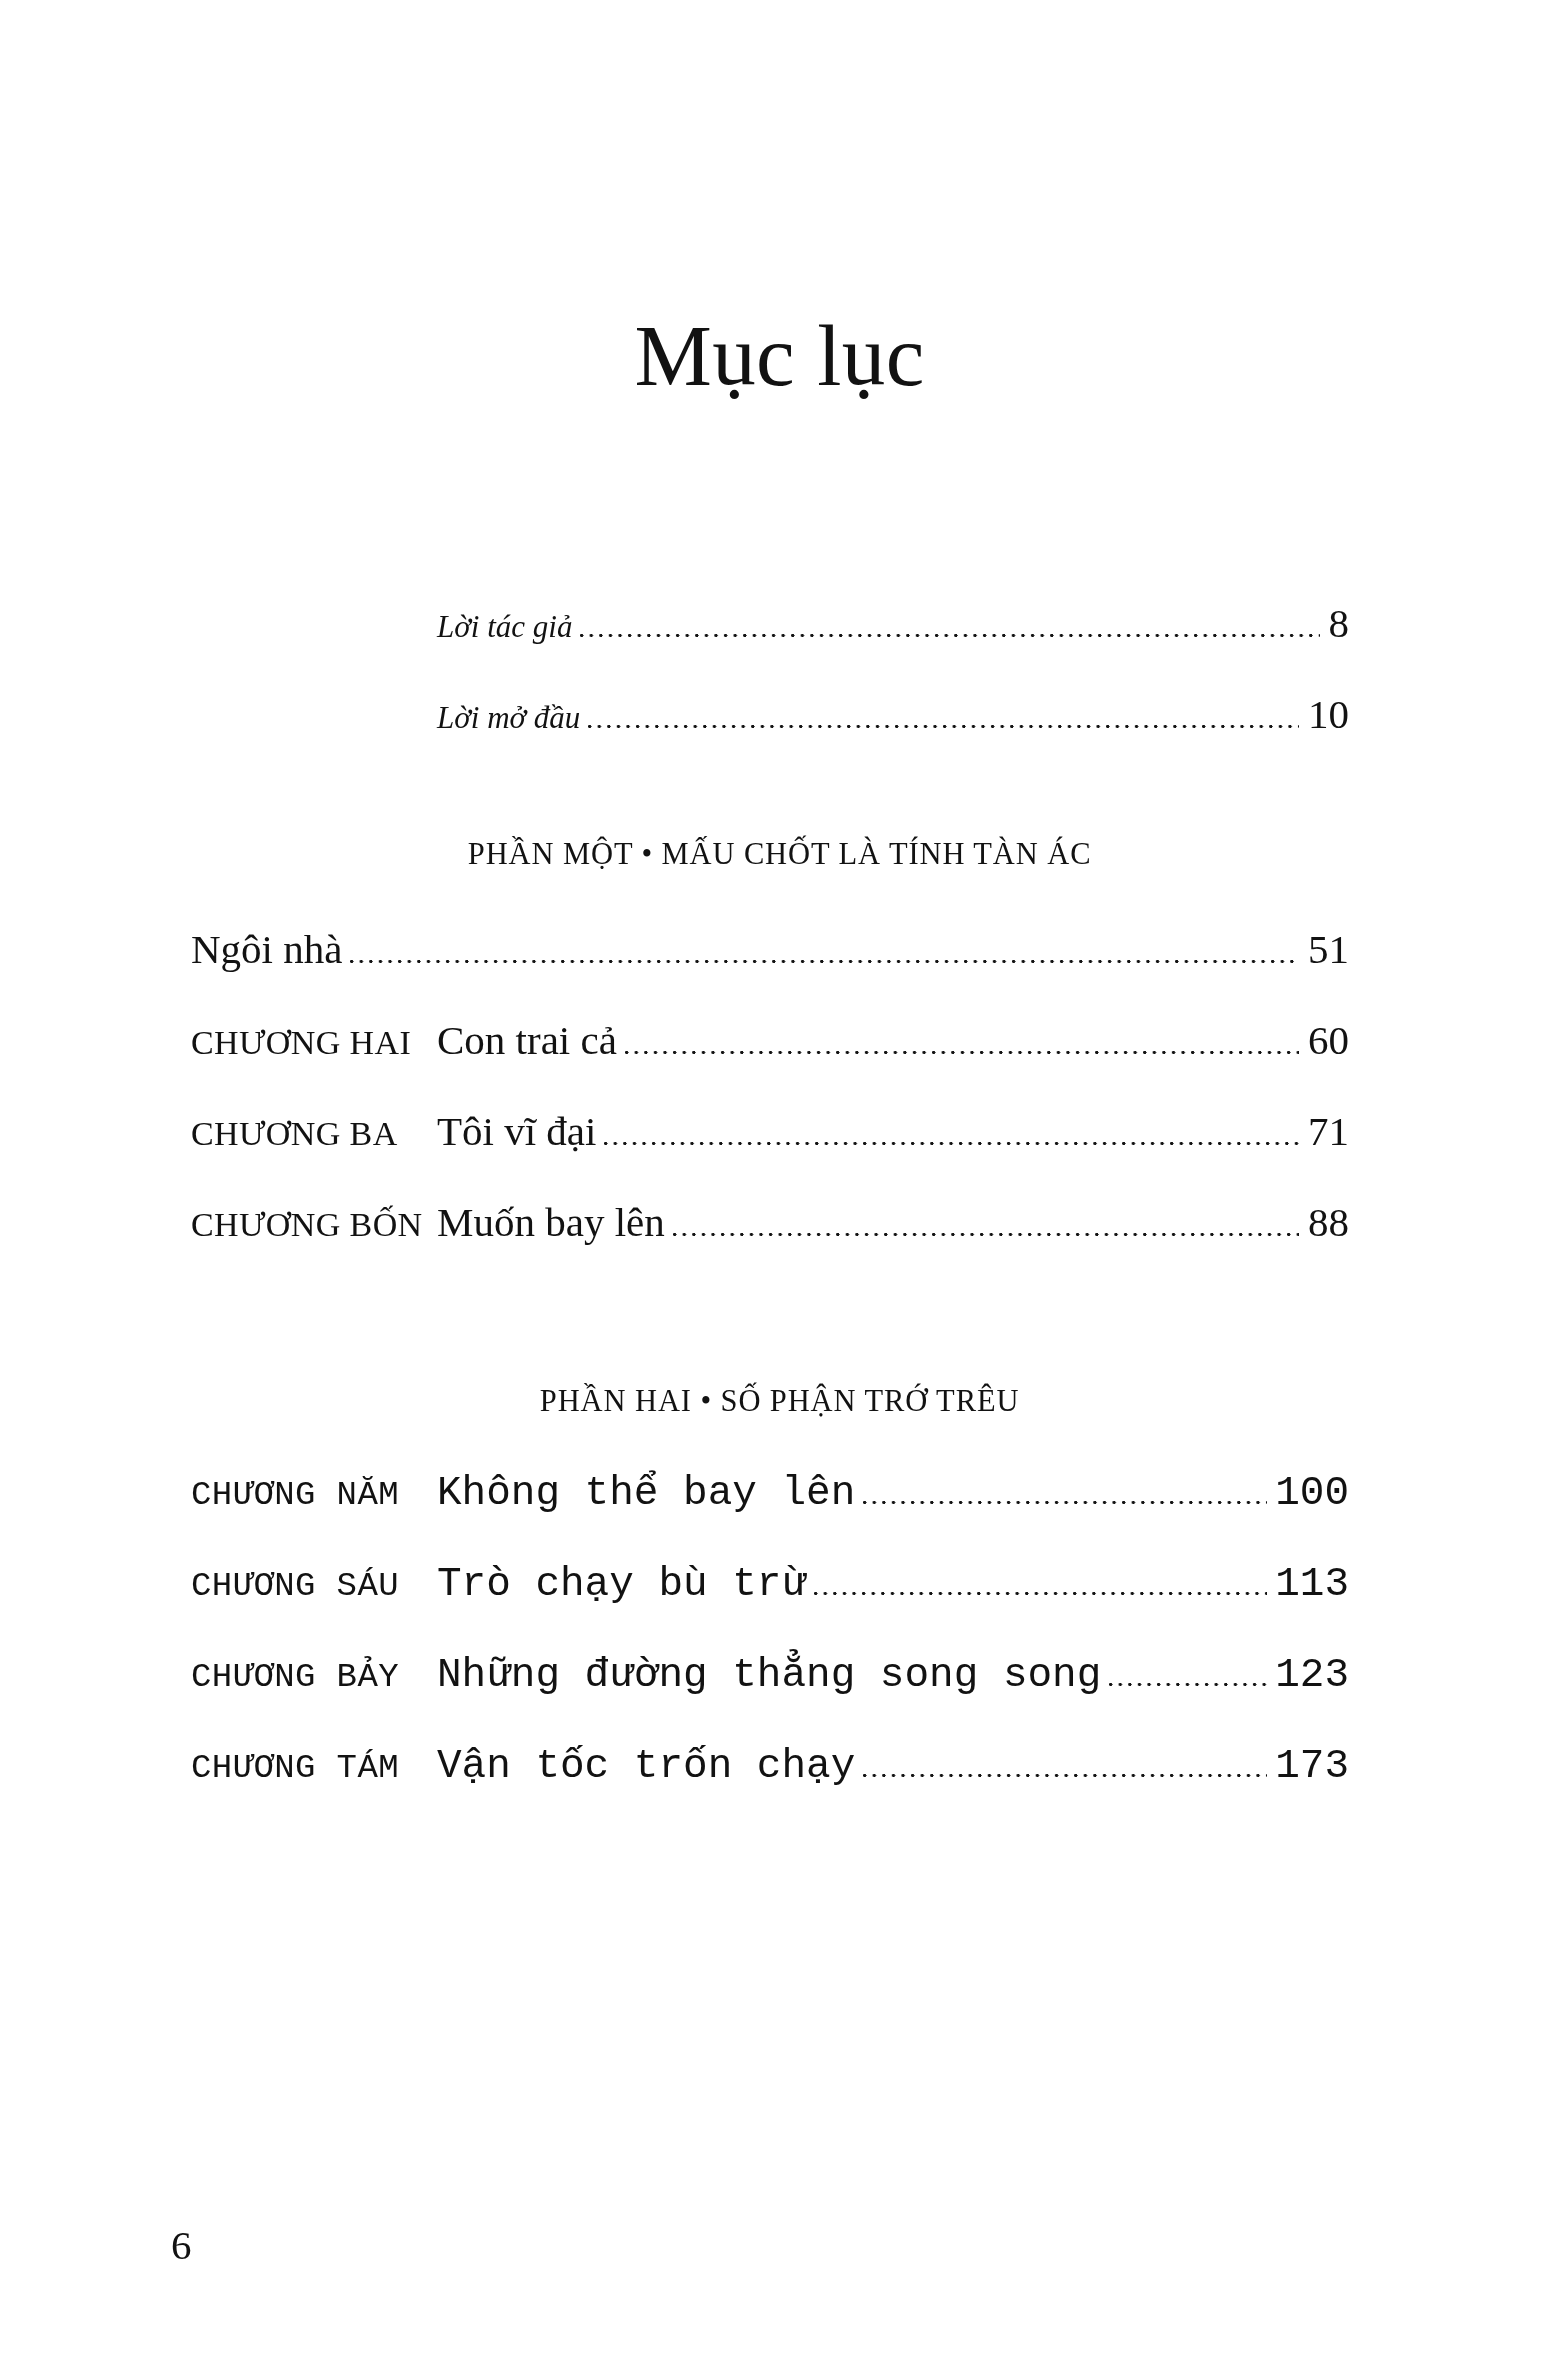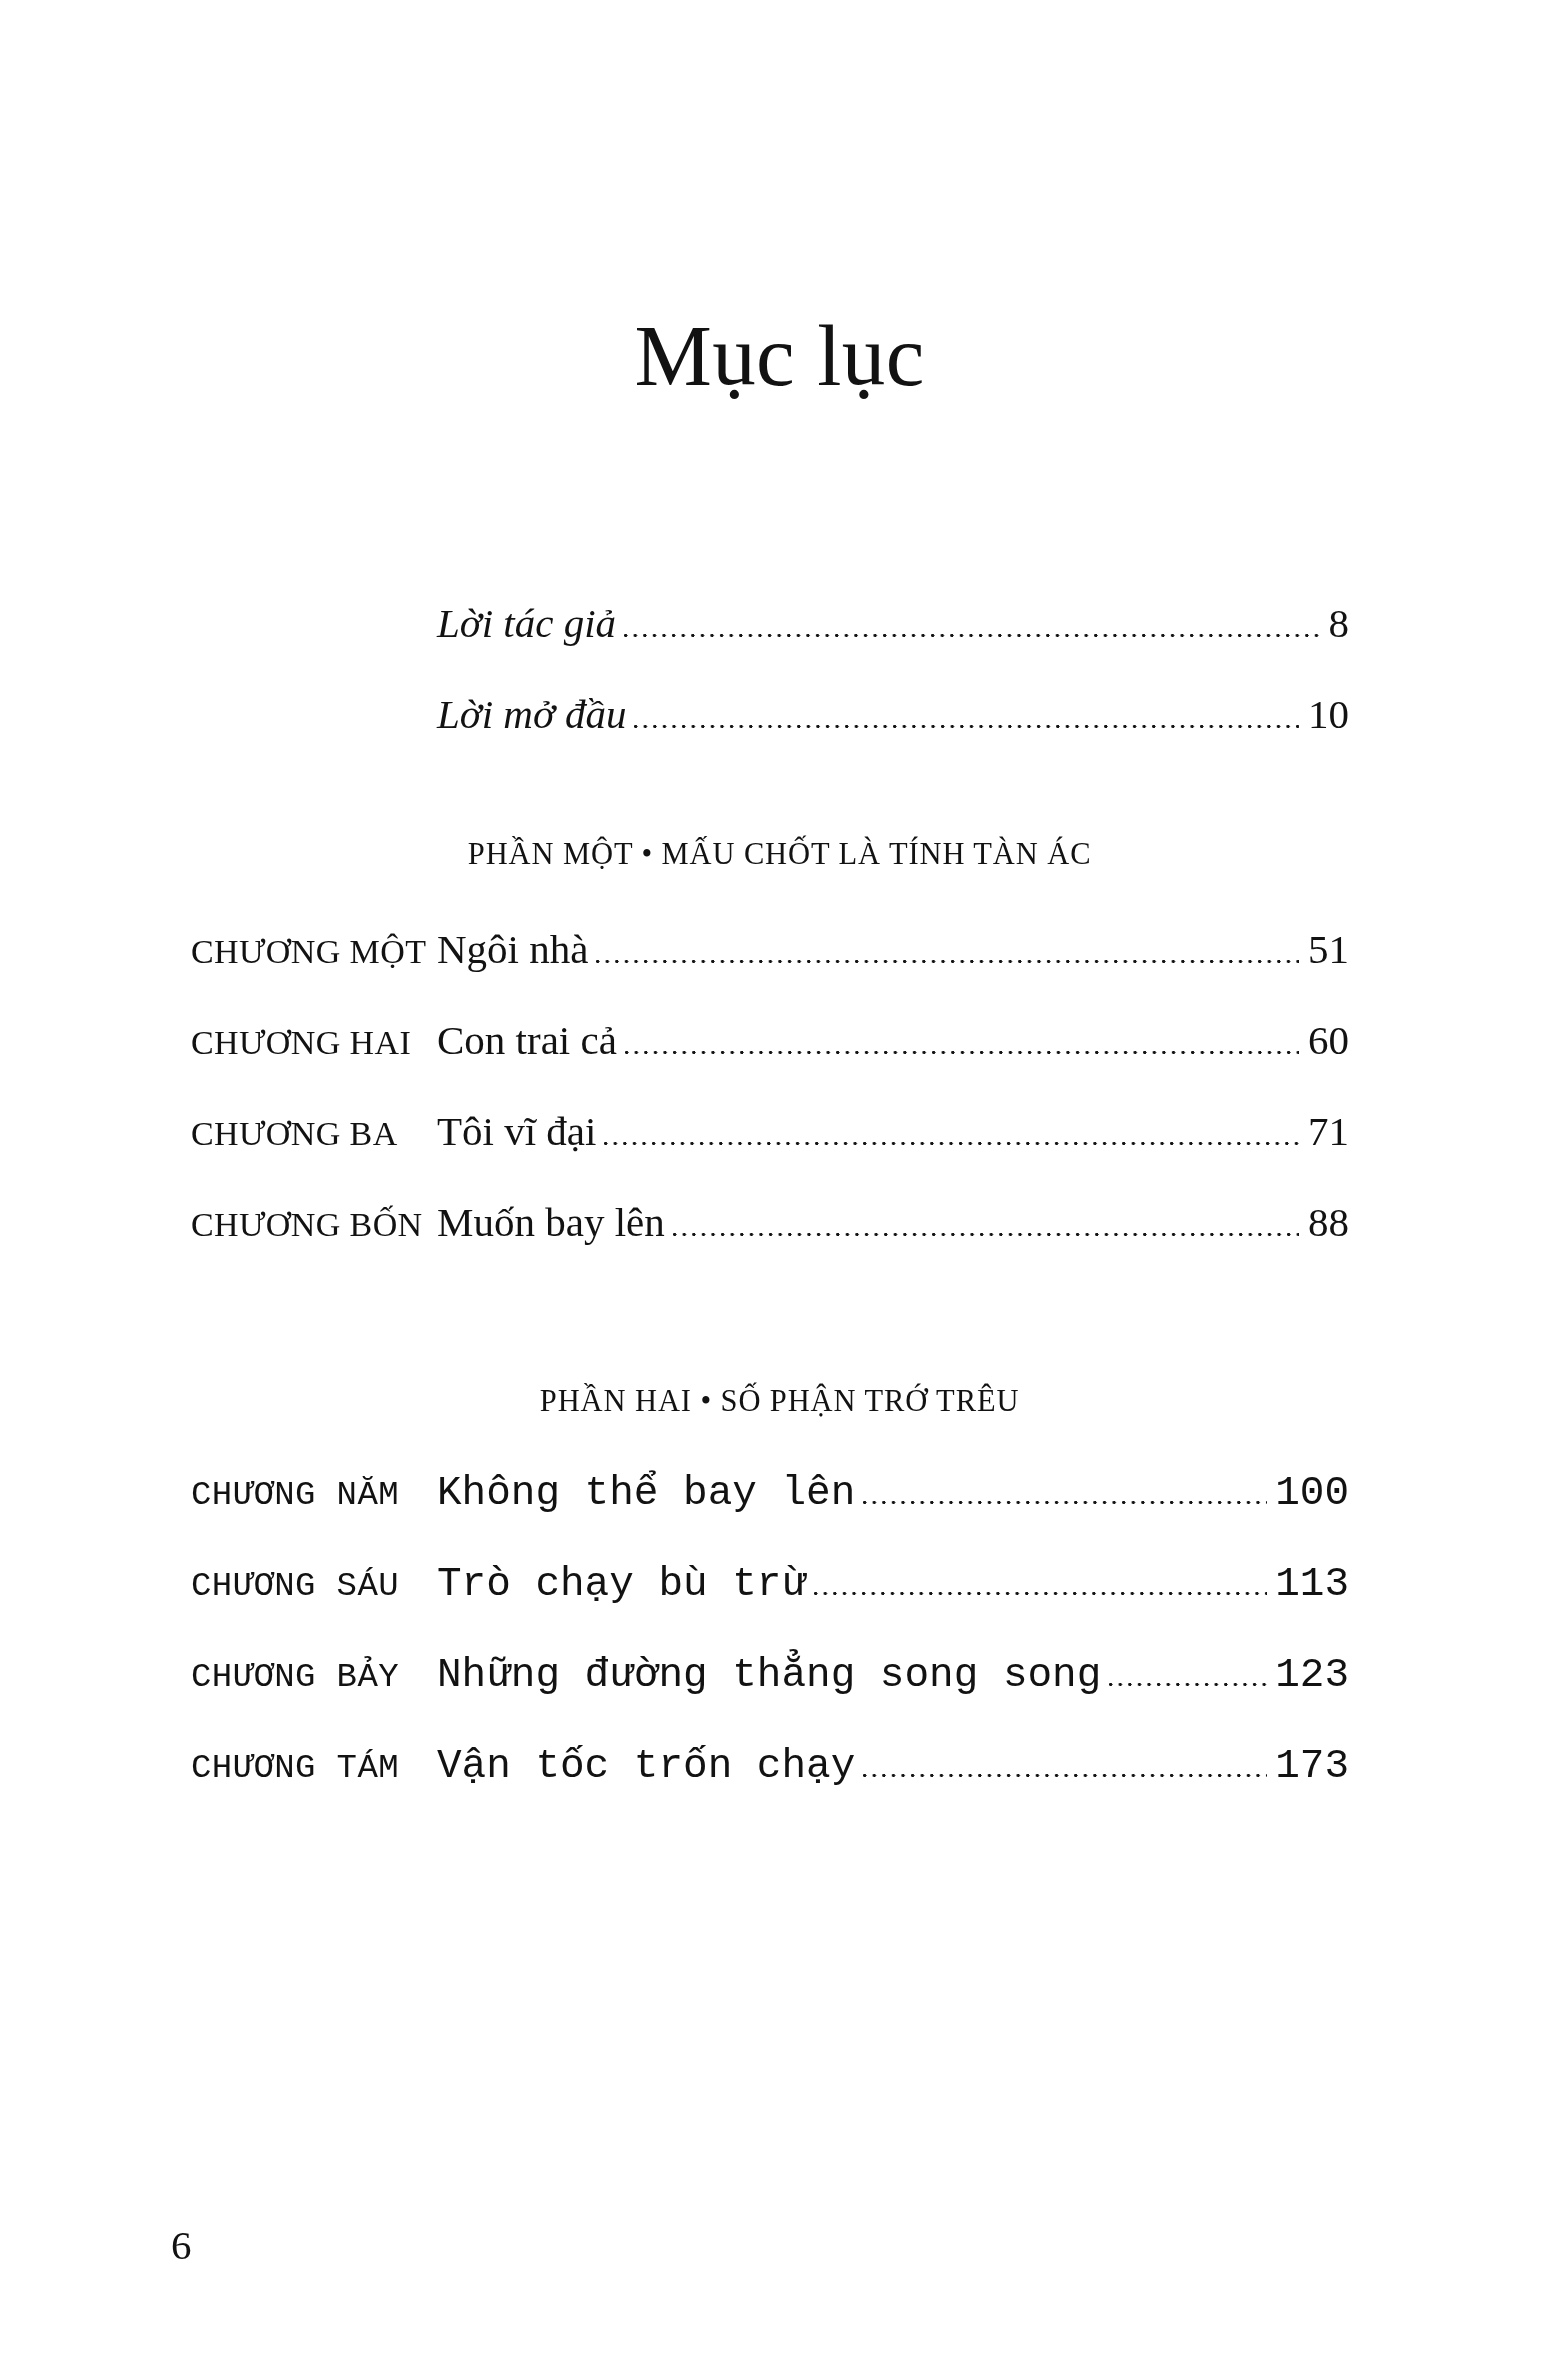--- a/index.html
+++ b/index.html
@@ -58,21 +58,21 @@
   }
   .chap-label {
     flex: 0 0 246px;
     width: 246px;
     font-size: 34px;
     letter-spacing: 0.4px;
     overflow: visible;
   }
   .fm-title {
     font-style: italic;
-    font-size: 41px;
+    font-size: 31px;
   }
   .chap-title {
     font-size: 41px;
   }
   .pnum {
     font-size: 41px;
   }
   .leader {
     flex: 1 1 auto;
     height: 3.5px;
@@ -110,21 +110,20 @@
       <span class="fm-title">Lời mở đầu</span>
       <span class="leader"></span>
       <span class="pnum">10</span>
     </div>
   </div>
 
   <div class="section-head first">PHẦN MỘT • MẤU CHỐT LÀ TÍNH TÀN ÁC</div>
 
   <div class="chapters-1">
     <div class="row">
-      <span class="chap-label">CHƯƠNG MỘT</span>
       <span class="chap-title">Ngôi nhà</span>
       <span class="leader"></span>
       <span class="pnum">51</span>
     </div>
     <div class="row">
       <span class="chap-label">CHƯƠNG HAI</span>
       <span class="chap-title">Con trai cả</span>
       <span class="leader"></span>
       <span class="pnum">60</span>
     </div>

